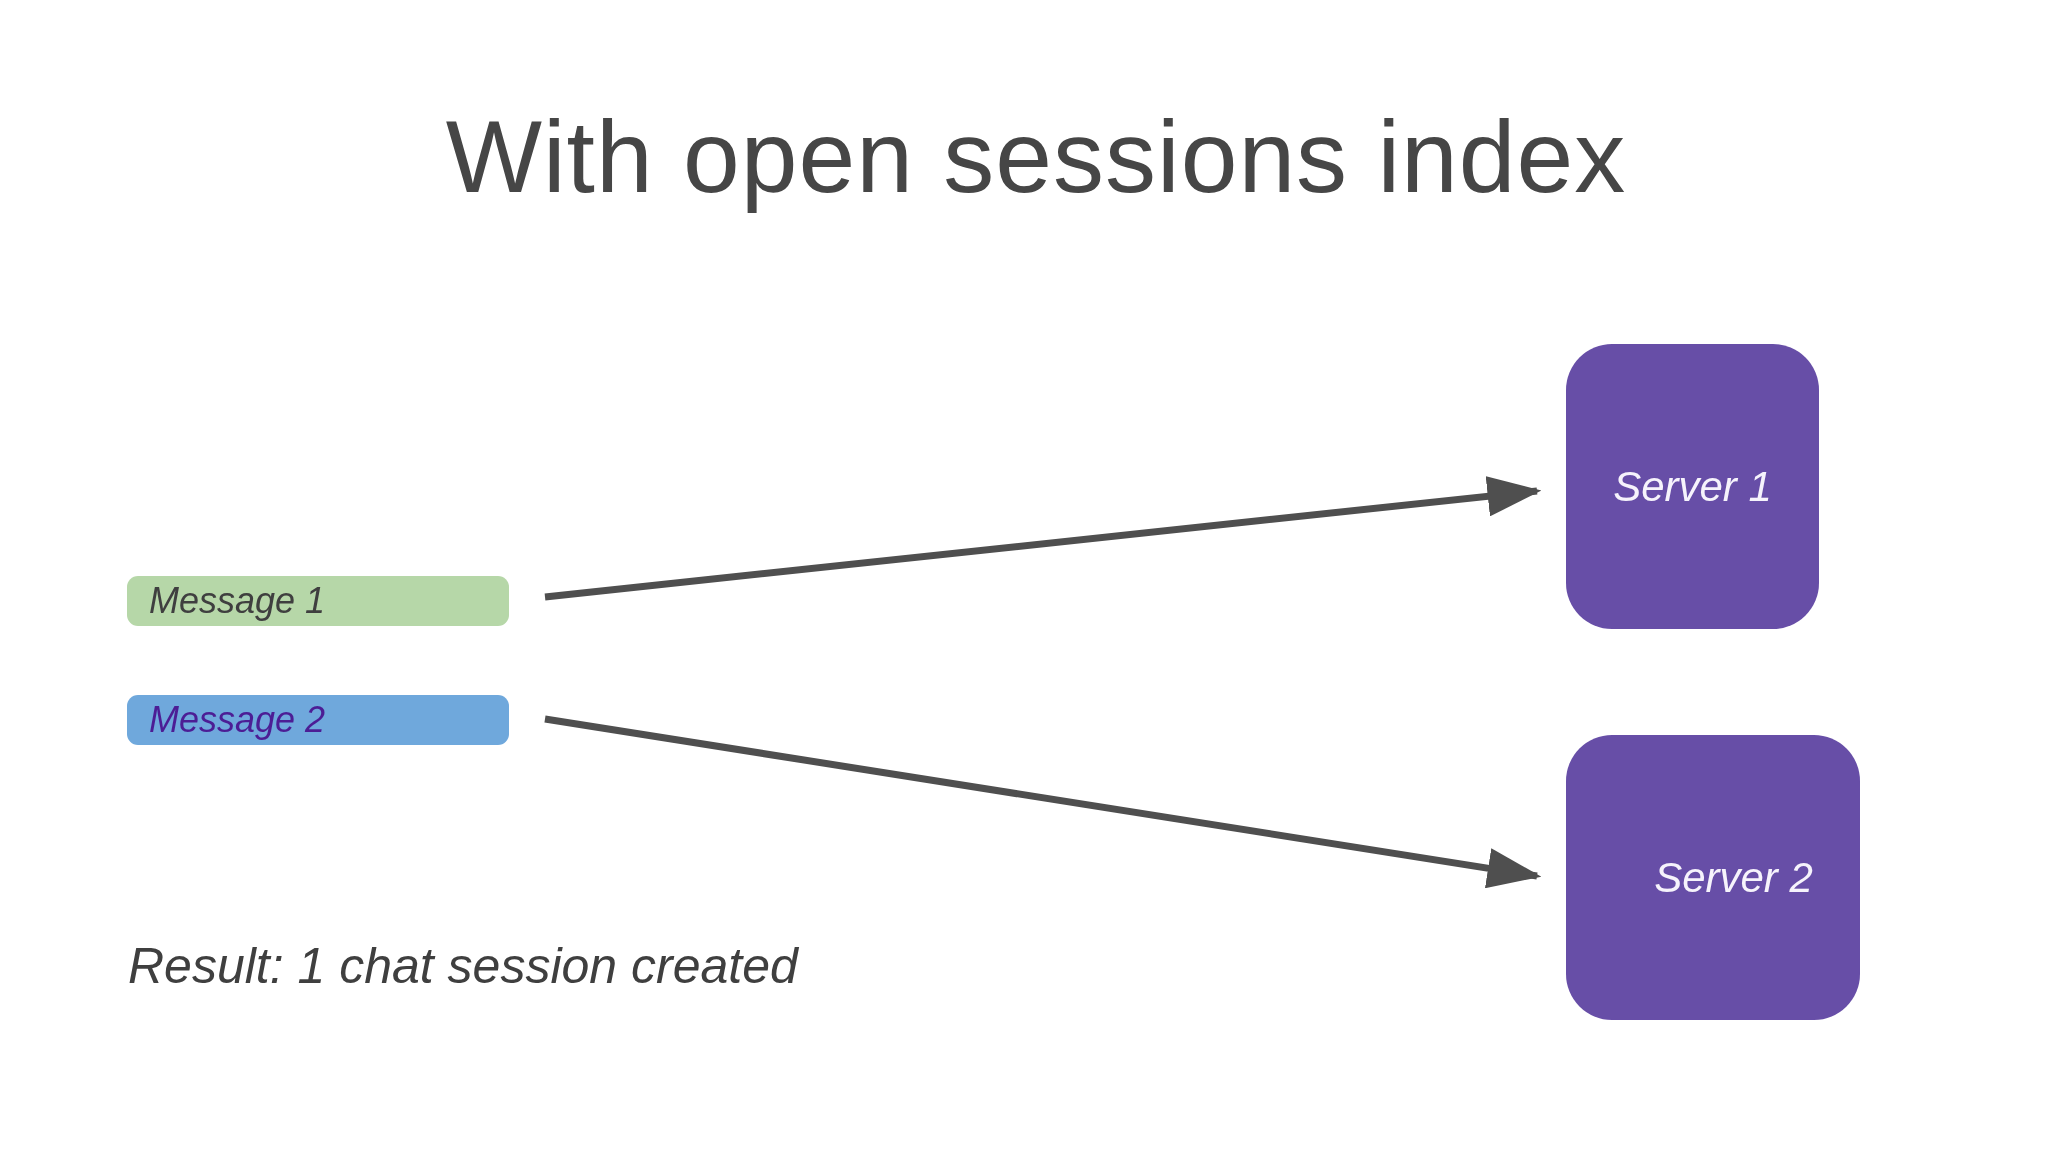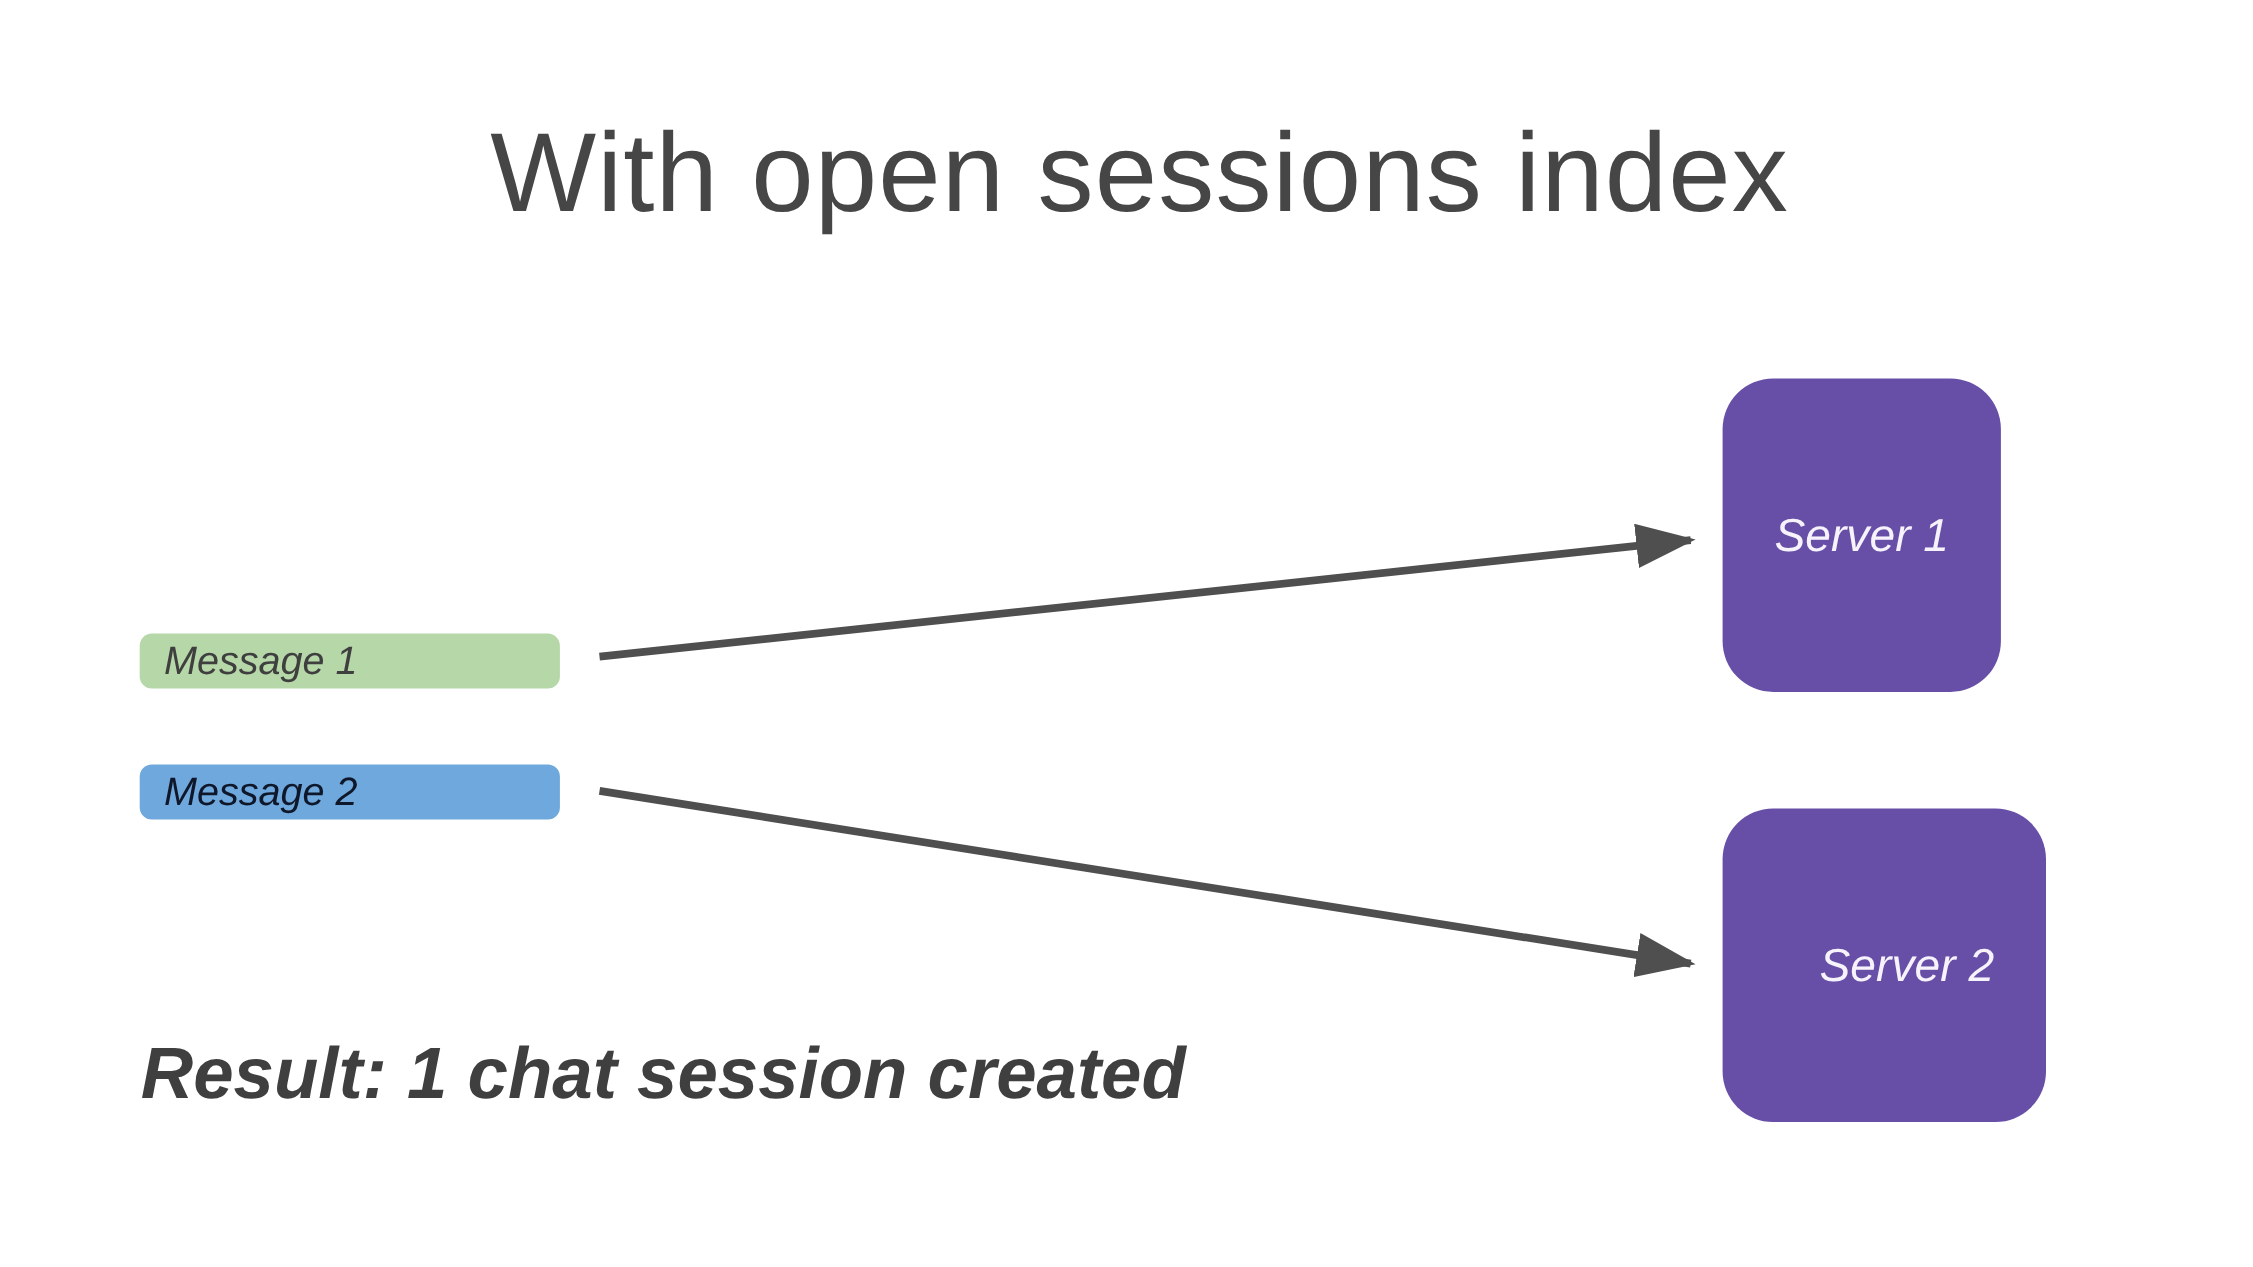--- a/index.html
+++ b/index.html
@@ -67,24 +67,23 @@
     font-size: 42px;
     line-height: 1;
   }
   .server-1 { top: 344px; }
   .server-2 { top: 735px; padding-left: 41px; }
   .result {
     position: absolute;
     left: 128px;
     top: 938px;
     font-style: italic;
-    font-size: 66px;
+    font-size: 50px;
     line-height: 1.15;
     white-space: nowrap;
-    font-weight: bold;
   }
 </style>
 </head>
 <body>
 
 <div class="canvas">
 
   <h1 class="title" style="color: rgb(70, 70, 70);">With open sessions index</h1>
 
   <svg class="arrows" viewBox="0 0 2048 1152" xmlns="http://www.w3.org/2000/svg">
@@ -94,21 +93,21 @@
       </marker>
     </defs>
     <line class="arrow-line" x1="545" y1="597" x2="1537" y2="491" marker-end="url(#ah)" style="stroke: rgb(79, 79, 79);"></line>
     <line class="arrow-line" x1="545" y1="719" x2="1537" y2="876" marker-end="url(#ah)" style="stroke: rgb(79, 79, 79);"></line>
   </svg>
 
   <div class="msg msg-1" style="background-color: rgb(182, 215, 168); color: rgb(63, 63, 63);">
     <span>Message 1</span>
   </div>
 
-  <div class="msg msg-2" style="background-color: rgb(111, 168, 220); color: #0f172a;">
+  <div class="msg msg-2" style="background-color: rgb(111, 168, 220); color: #4c1d95;">
     <span>Message 2</span>
   </div>
 
   <div class="server server-1" style="background-color: rgb(103, 78, 167); color: rgb(246, 243, 252);">
     <span>Server 1</span>
   </div>
 
   <div class="server server-2" style="background-color: rgb(103, 78, 167); color: rgb(246, 243, 252);">
     <span>Server 2</span>
   </div>

